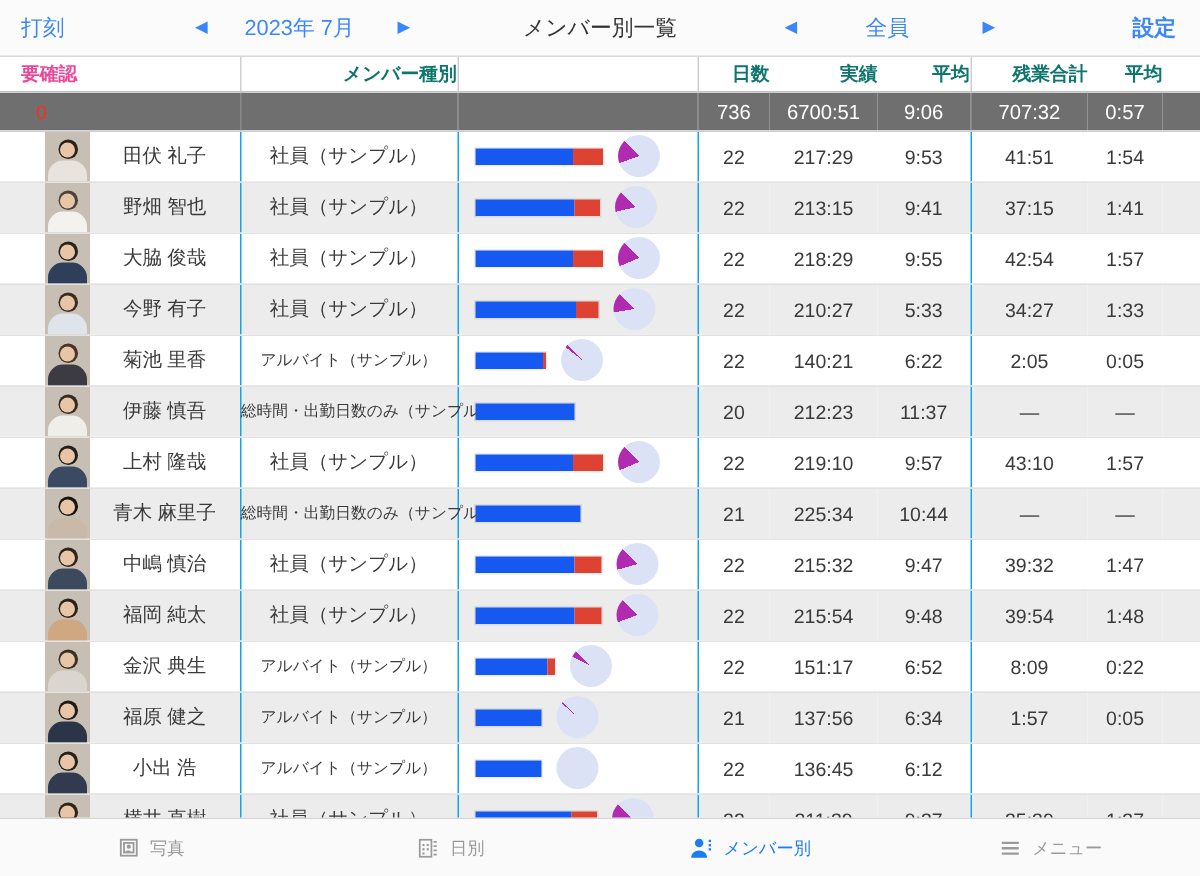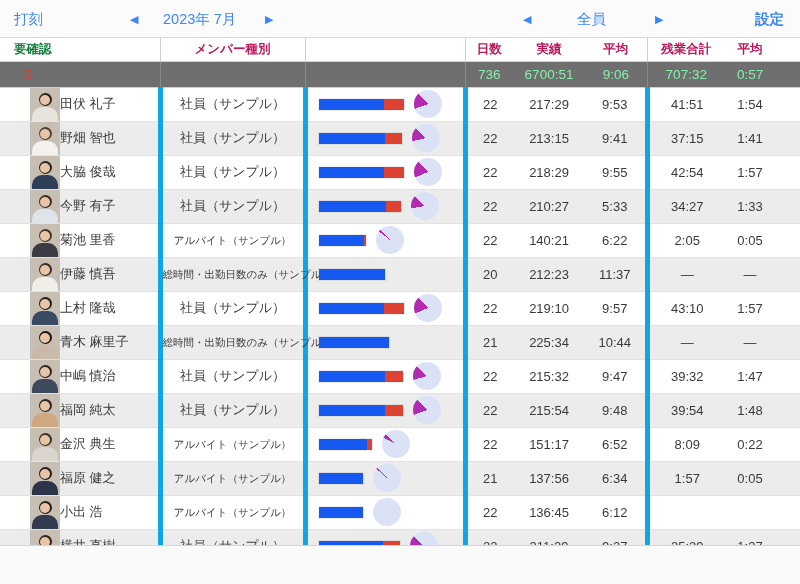--- a/index.html
+++ b/index.html
@@ -51,57 +51,57 @@
   .col-days   { width: 48px; }
   .col-actual { width: 72px; }
   .col-avg    { width: 62px; }
   .col-otsum  { width: 78px; }
   .col-otavg  { width: 50px; }
   .col-last   { width: 85px; }
 
   thead th {
     height: 23px;
     font-size: 12.5px; font-weight: bold;
-    color: #be185d;
+    color: #0f766e;
     background: #ffffff;
     border-bottom: 1px solid #cfcfcf;
-    text-align: center;
+    text-align: right;
     vertical-align: middle;
     white-space: nowrap;
   }
-  thead th.alert { color: #15803d; }
+  thead th.alert { color: #ec4899; }
   thead th.sep-l { border-left: 1px solid #cfcfcf; }
 
   tr.summary td {
     height: 26px;
     background: #6f6f6f;
-    color: #86efac;
+    color: #ffffff;
     font-size: 13.5px;
     text-align: center;
     vertical-align: middle;
     white-space: nowrap;
     border-bottom: 1px solid #cfcfcf;
   }
   tr.summary td.alert { color: #ff2d1a; font-size: 13px; }
   tr.summary td.sep-l { border-left: 1px solid #8a8a8a; }
 
   tbody.rows tr { height: 33px; }
   tbody.rows tr.odd  td { background: #ffffff; }
   tbody.rows tr.even td { background: #ececec; }
   tbody.rows td {
     border-bottom: 1px solid #e2e2e2;
     vertical-align: middle;
     font-size: 13px;
     color: #3a3a3a;
     white-space: nowrap;
   }
-  tbody.rows td.sep-l { border-left: 5px solid #0ea5e9; }
+  tbody.rows td.sep-l { border-left: 1px solid #0ea5e9; }
   td.name {
     color: #6e9bdf; font-size: 13.5px;
-    padding-left: 6px; cursor: pointer;
+    padding-left: 6px; cursor: pointer; text-align: center;
   }
   td.type {
     text-align: center; color: #2e2e2e;
     white-space: normal; line-height: 1.15;
     padding: 0 6px;
   }
   td.type.small { font-size: 10.5px; }
   td.type.big   { font-size: 13px; }
   td.num { text-align: center; }
   td.photo { padding: 0; }
@@ -154,20 +154,21 @@
 </head>
 <body>
 
 <div id="app">
 
   <div class="topbar">
     <span class="tb-item tb-link pos-dakoku">打刻</span>
     <span class="tb-item tb-arrow pos-prevm">◀</span>
     <span class="tb-item tb-link pos-month">2023年 7月</span>
     <span class="tb-item tb-arrow pos-nextm">▶</span>
+    <span class="tb-item tb-static pos-title">メンバー別一覧</span>
     <span class="tb-item tb-arrow pos-prevg">◀</span>
     <span class="tb-item tb-link pos-group">全員</span>
     <span class="tb-item tb-arrow pos-nextg">▶</span>
     <span class="tb-item tb-link pos-setting">設定</span>
   </div>
 
   <div class="table-wrap">
     <table class="grid">
       <colgroup>
         <col class="col-check">
@@ -584,15 +585,65 @@
             <td class="num ">9:37</td>
             <td class="num sep-l">35:39</td>
             <td class="num ">1:37</td>
             <td class="num ">16</td>
           </tr>
         </tbody>
     </table>
   </div>
 
   <div class="bottomnav" id="bottomnav">
+      <div class="nav-item">
+        <span class="nav-ico">
+          <svg viewBox="0 0 24 24" fill="none" stroke="currentColor" stroke-width="1.7">
+            <rect x="5" y="4" width="15" height="15"></rect>
+            <rect x="8" y="7" width="9" height="9"></rect>
+            <circle cx="12.5" cy="10.5" r="2" fill="currentColor" stroke="none"></circle>
+            <path d="M9 15.5c1-2 5-2 6 0" fill="currentColor" stroke="none"></path>
+          </svg>
+        </span>
+        <span>写真</span>
+      </div>
+      <div class="nav-item">
+        <span class="nav-ico">
+          <svg viewBox="0 0 24 24" fill="none" stroke="currentColor" stroke-width="1.6">
+            <rect x="4" y="4" width="11" height="16"></rect>
+            <line x1="17" y1="6" x2="20" y2="6"></line>
+            <line x1="17" y1="10" x2="20" y2="10"></line>
+            <line x1="17" y1="14" x2="20" y2="14"></line>
+            <line x1="17" y1="18" x2="20" y2="18"></line>
+            <rect x="6.5" y="8" width="2" height="2" fill="currentColor" stroke="none"></rect>
+            <rect x="10.5" y="8" width="2" height="2" fill="currentColor" stroke="none"></rect>
+            <rect x="6.5" y="12" width="2" height="2" fill="currentColor" stroke="none"></rect>
+            <rect x="10.5" y="12" width="2" height="2" fill="currentColor" stroke="none"></rect>
+            <rect x="6.5" y="16" width="2" height="2" fill="currentColor" stroke="none"></rect>
+          </svg>
+        </span>
+        <span>日別</span>
+      </div>
+      <div class="nav-item active">
+        <span class="nav-ico">
+          <svg viewBox="0 0 24 24" fill="currentColor">
+            <circle cx="10" cy="7" r="4"></circle>
+            <path d="M2.5 21c0-4.2 3.4-7 7.5-7s7.5 2.8 7.5 7z"></path>
+            <rect x="19" y="4" width="2.2" height="2.2"></rect>
+            <rect x="19" y="8" width="2.2" height="2.2"></rect>
+            <rect x="19" y="12" width="2.2" height="2.2"></rect>
+          </svg>
+        </span>
+        <span>メンバー別</span>
+      </div>
+      <div class="nav-item">
+        <span class="nav-ico">
+          <svg viewBox="0 0 24 24" stroke="currentColor" stroke-width="2.2">
+            <line x1="4" y1="7" x2="20" y2="7"></line>
+            <line x1="4" y1="12" x2="20" y2="12"></line>
+            <line x1="4" y1="17" x2="20" y2="17"></line>
+          </svg>
+        </span>
+        <span>メニュー</span>
+      </div>
     </div>
 
 </div>
 
 </body></html>

